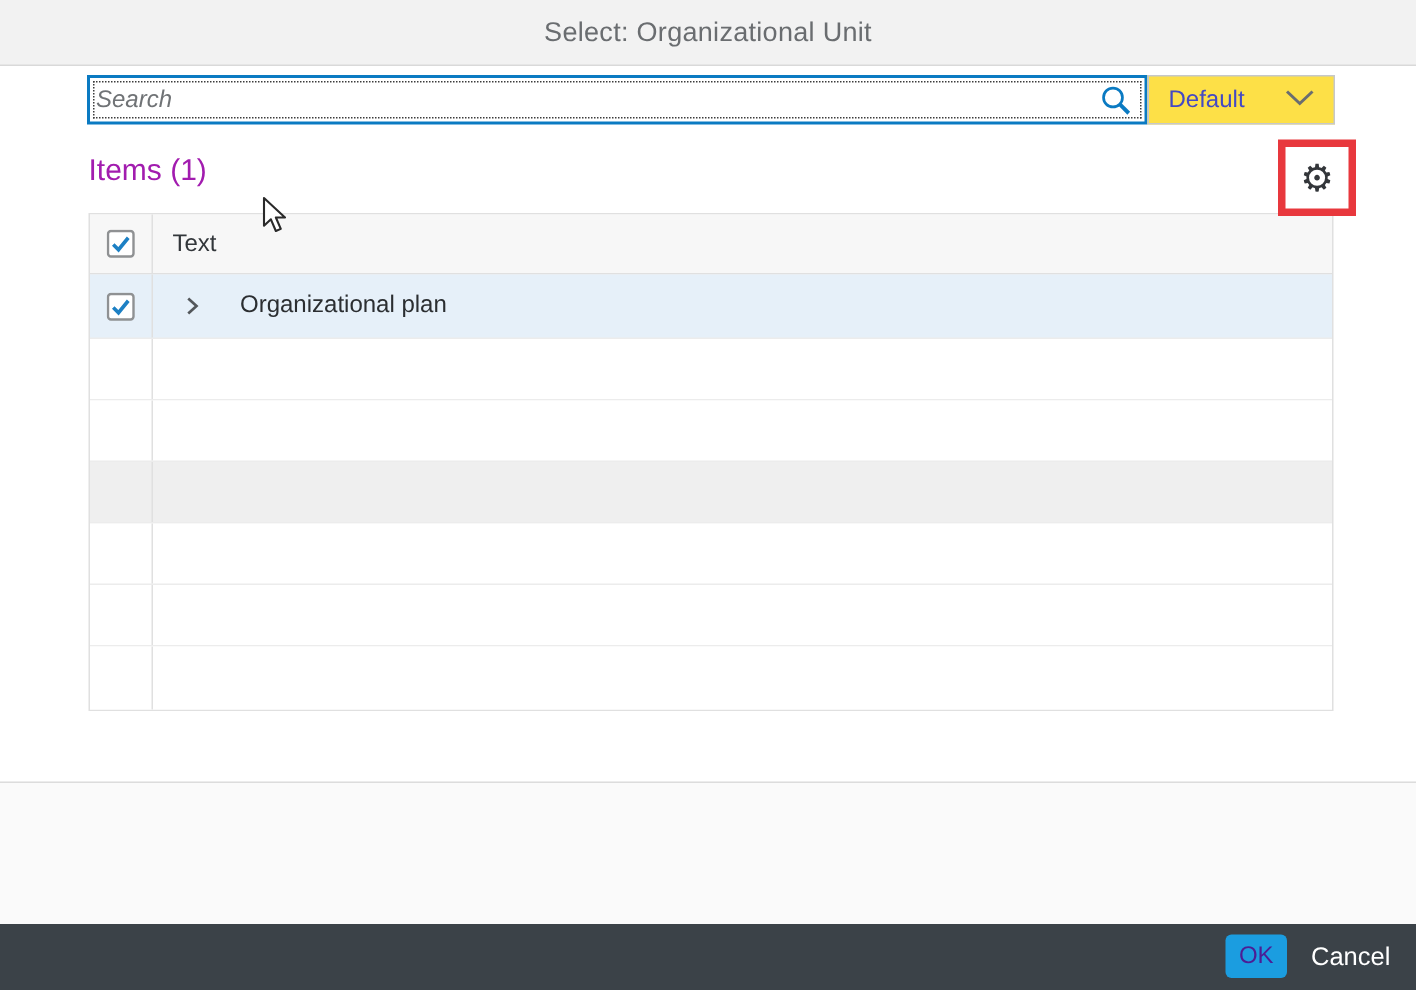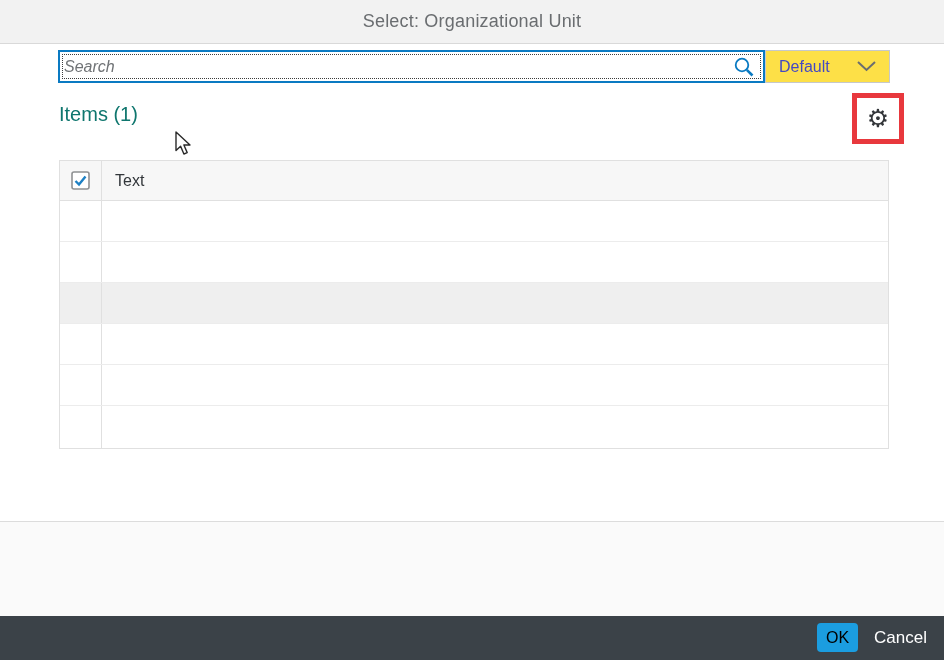--- a/index.html
+++ b/index.html
@@ -30,35 +30,35 @@
   }
   .variant-box{
     position:absolute;left:765px;top:50px;width:125px;height:33px;
     background:#fde047;border:1px solid #c6c8ca;
     display:flex;align-items:center;cursor:pointer;
   }
   .variant-box .variant-label{font-size:16px;color:#4449c4;margin-left:13px;flex:1;}
   .variant-box .chev{margin-right:12px;}
   
   .items-heading{
-    position:absolute;left:59px;top:103px;font-size:20px;color:#0f766e;
+    position:absolute;left:59px;top:103px;font-size:20px;color:#a21caf;
   }
   .gear-highlight{
     position:absolute;left:852px;top:93px;width:52px;height:51px;
     border:5px solid #e8383d;background:#ffffff;z-index:6;
     display:flex;align-items:center;justify-content:center;
   }
   .gear-btn{
     width:100%;height:100%;display:flex;align-items:center;justify-content:center;
     cursor:pointer;background:transparent;border:none;padding:0;
   }
   .gear-glyph{font-size:25px;line-height:1;color:#33363a;font-family:"DejaVu Sans",sans-serif;}
   
   .table{
-    position:absolute;left:59px;top:160px;width:830px;
+    position:absolute;left:59px;top:142px;width:830px;
     border:1px solid #e0e0e0;background:#fff;
   }
   .trow{display:flex;align-items:stretch;border-bottom:1px solid #ececec;}
   .trow:last-child{border-bottom:none;}
   .cell-check{
     width:42px;min-width:42px;border-right:1px solid #e0e0e0;
     display:flex;align-items:center;justify-content:center;
   }
   .cell-text{flex:1;display:flex;align-items:center;}
   .thead{height:40px;background:#f7f7f7;border-bottom:1px solid #e0e0e0;}
@@ -75,21 +75,21 @@
   .sel-panel{
     position:absolute;left:0;top:521px;width:944px;height:95px;
     background:#fafafa;border-top:1px solid #dcdcdc;
   }
   
   .footer{
     position:absolute;left:0;top:616px;width:944px;height:44px;background:#3b4248;
   }
   .ok-btn{
     position:absolute;left:817px;top:7px;width:41px;height:29px;
-    background:#1b9de0;border:none;border-radius:4px;color:#000000;font-size:16px;
+    background:#1b9de0;border:none;border-radius:4px;color:#4c1d95;font-size:16px;
     display:flex;align-items:center;justify-content:center;cursor:pointer;
     font-family:"Liberation Sans","DejaVu Sans",sans-serif;
   }
   .cancel-btn{
     position:absolute;left:868px;top:7px;width:72px;height:29px;
     background:transparent;border:none;color:#ffffff;font-size:17px;
     display:flex;align-items:center;justify-content:flex-start;cursor:pointer;
     font-family:"Liberation Sans","DejaVu Sans",sans-serif;
     text-align:center;
   }
@@ -132,20 +132,34 @@
     <div class="trow thead">
       <div class="cell-check">
         <svg class="cb" viewBox="0 0 19 19">
           <rect x="1" y="1" width="17" height="17" rx="2" fill="#ffffff" stroke="#8f9193" stroke-width="1.6"></rect>
           <path d="M4.5 10 L8 13.5 L14.5 5.5" fill="none" stroke="#1d80c4" stroke-width="2.4"></path>
         </svg>
       </div>
       <div class="cell-text">Text</div>
     </div>
 
+    <div class="trow row-selected">
+      <div class="cell-check">
+        <svg class="cb" viewBox="0 0 19 19">
+          <rect x="1" y="1" width="17" height="17" rx="2" fill="#ffffff" stroke="#8f9193" stroke-width="1.6"></rect>
+          <path d="M4.5 10 L8 13.5 L14.5 5.5" fill="none" stroke="#1d80c4" stroke-width="2.4"></path>
+        </svg>
+      </div>
+      <div class="cell-text">
+        <svg class="expander" viewBox="0 0 16 16">
+          <path d="M5.5 3 L11 8 L5.5 13" fill="none" stroke="#53575b" stroke-width="1.8"></path>
+        </svg>
+        <span class="row-label">Organizational plan</span>
+      </div>
+    </div>
 
     <div class="trow row-empty">
       <div class="cell-check"></div>
         <div class="cell-text"></div>
     </div>
     <div class="trow row-empty">
       <div class="cell-check"></div>
         <div class="cell-text"></div>
     </div>
     <div class="trow row-empty alt">

